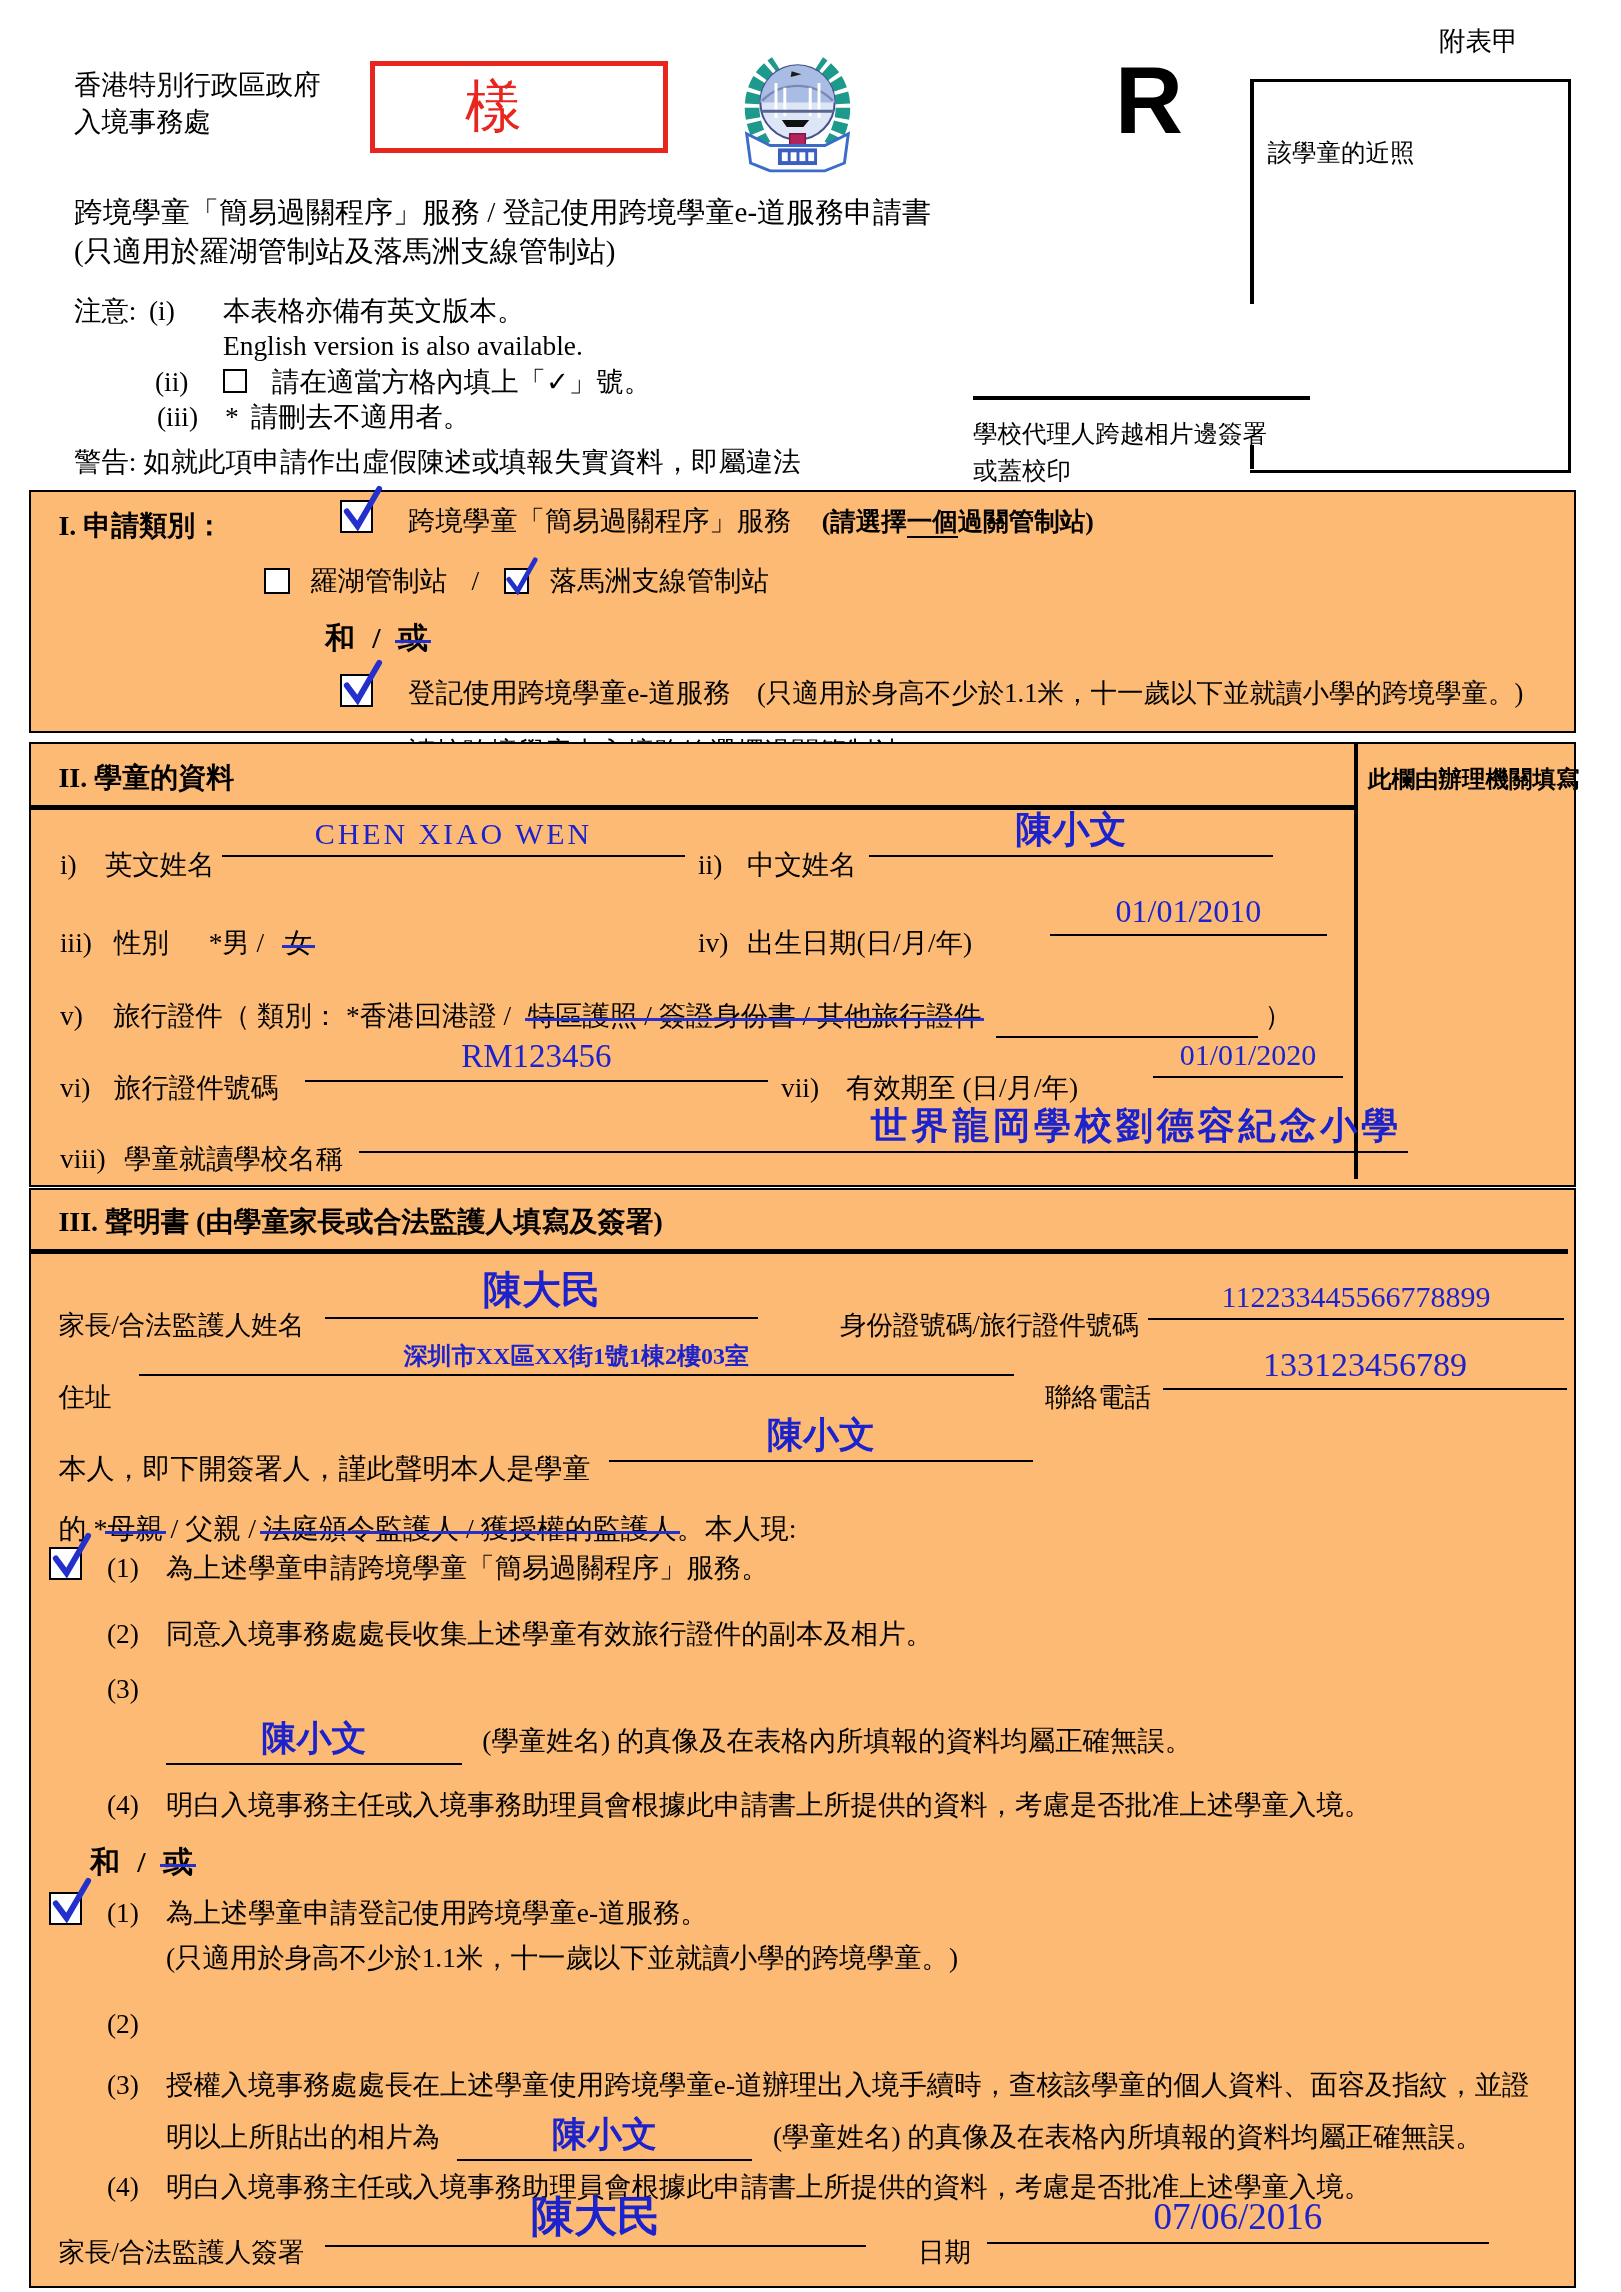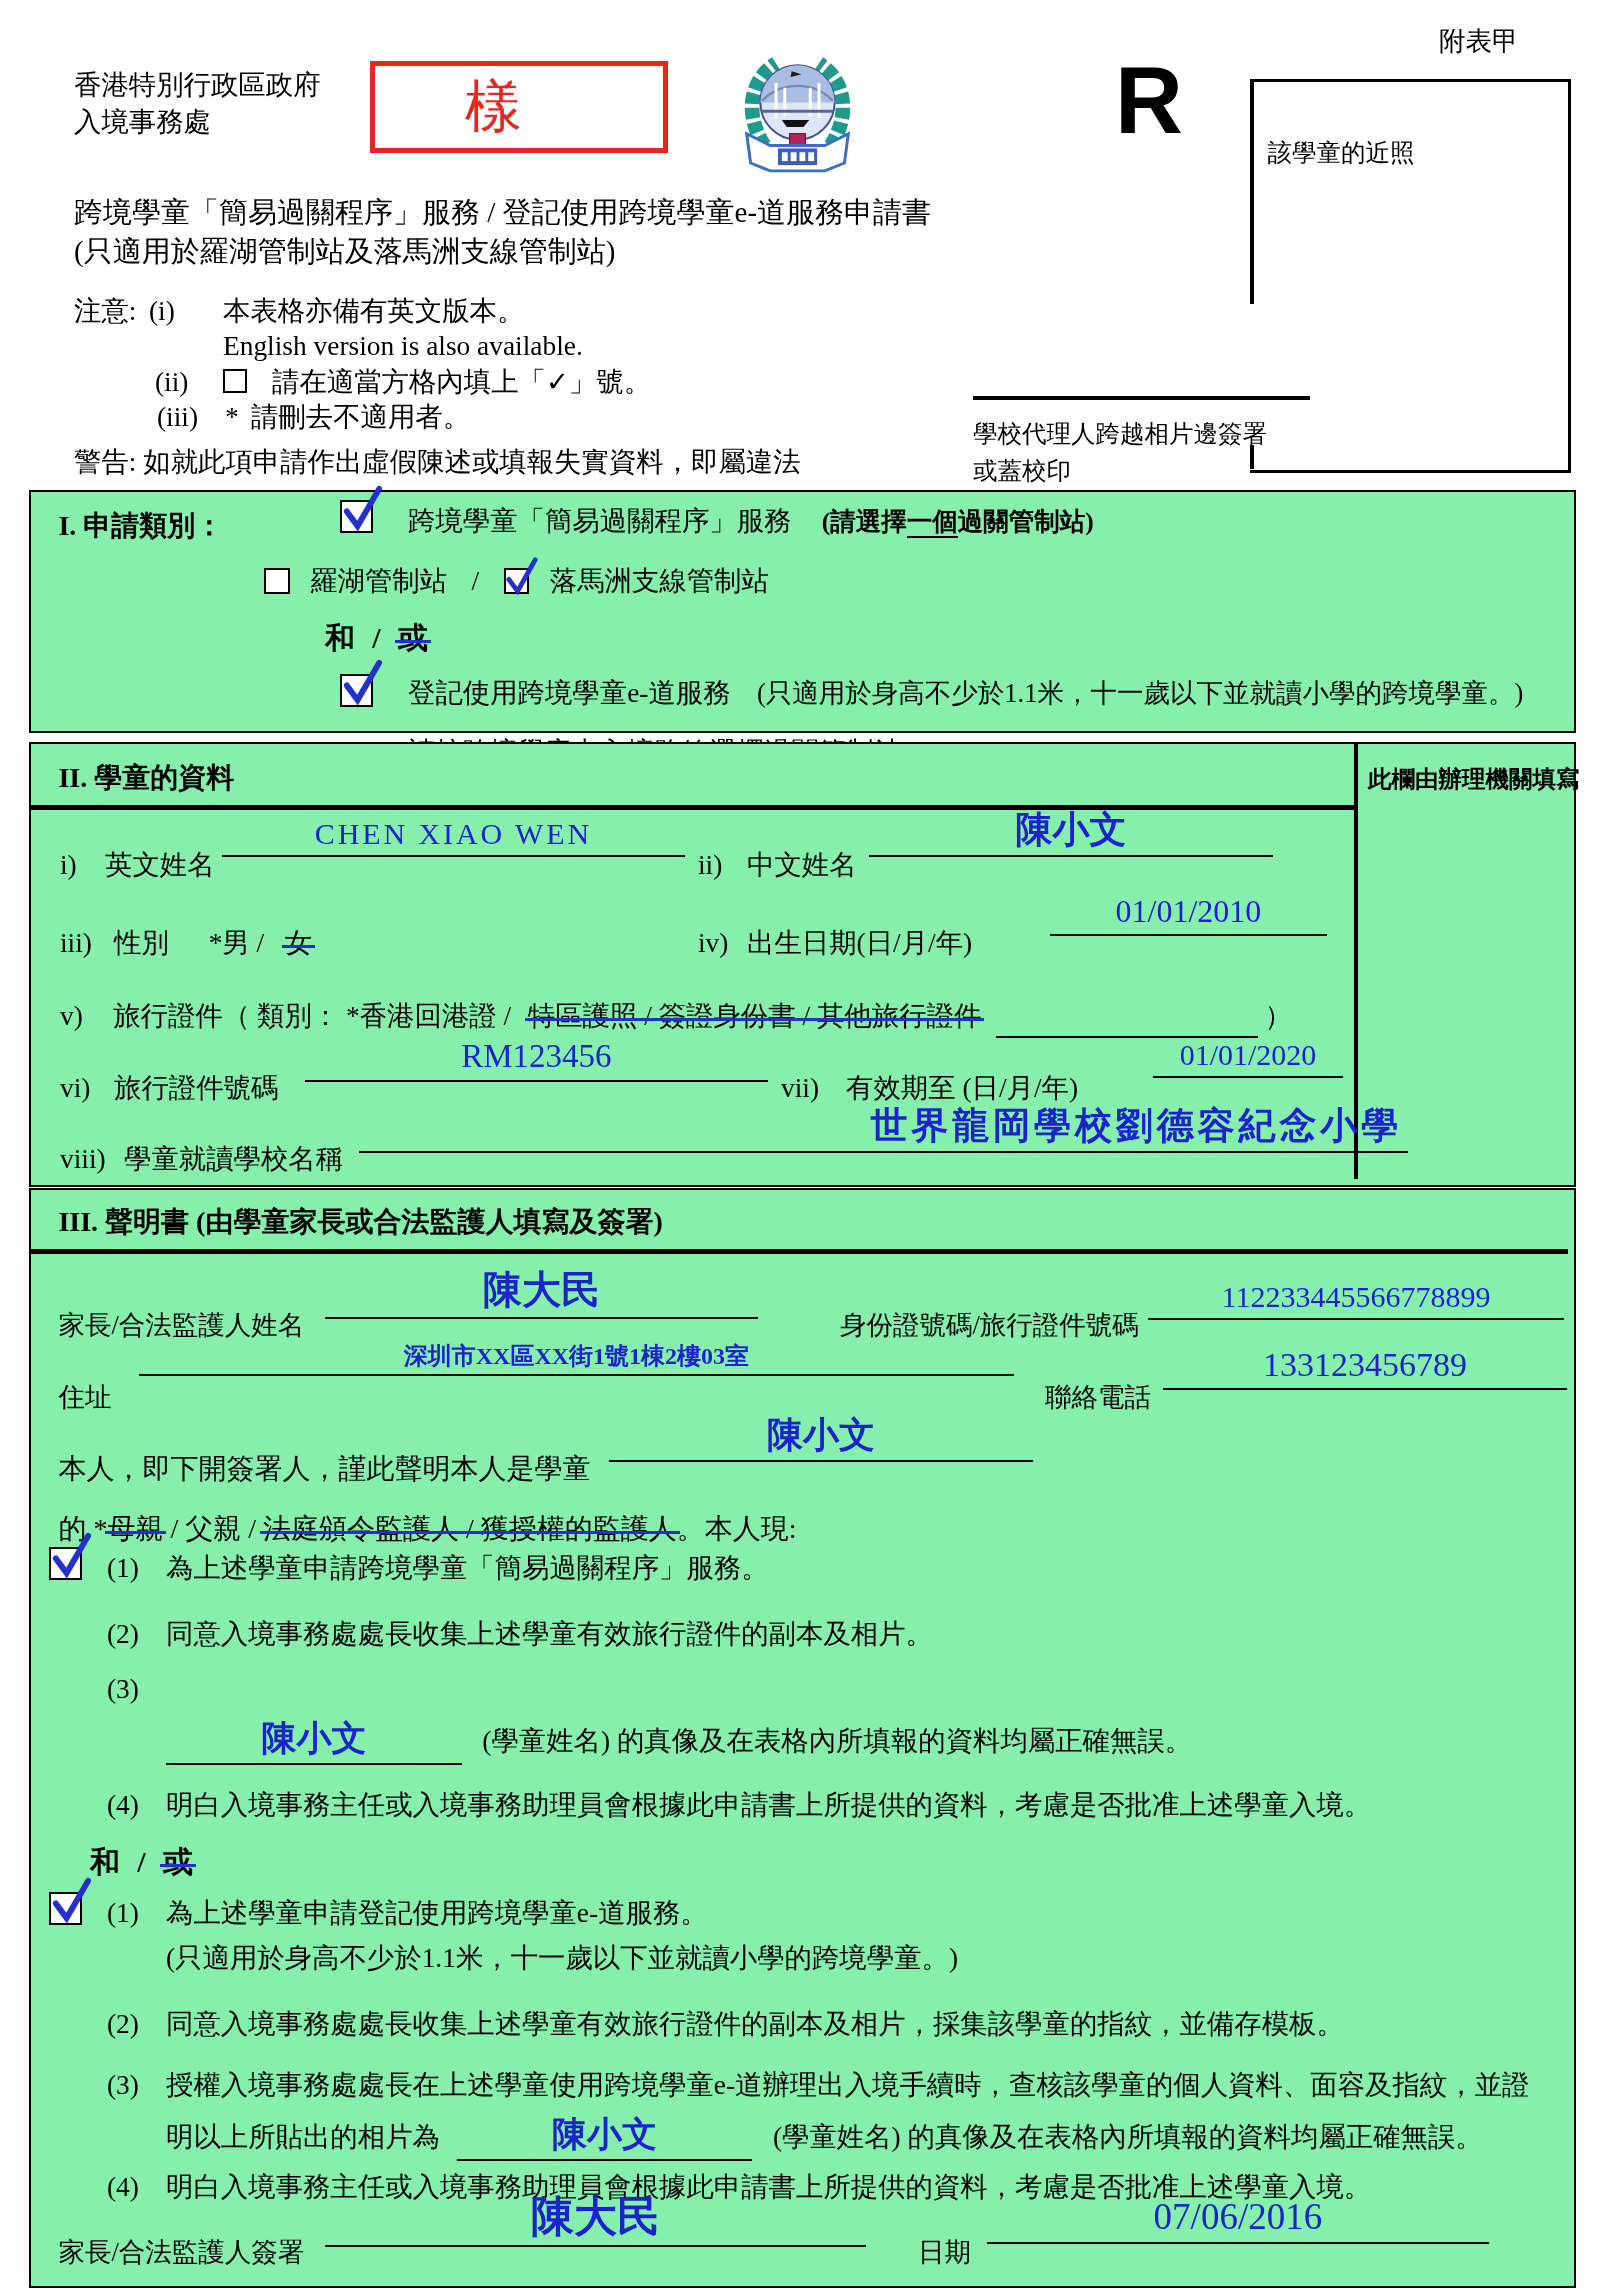--- a/index.html
+++ b/index.html
@@ -1,21 +1,21 @@
 <!DOCTYPE html>
 <html><head>
 <meta charset="utf-8">
 <style>
   html,body{margin:0;padding:0;background:#888;}
   .pg{position:relative;width:1621px;height:2293px;background:#fff;margin:0 auto;
       font-family:"Liberation Serif","DejaVu Serif",serif;color:#000;overflow:hidden;}
   .abs{position:absolute;white-space:nowrap;line-height:1.15;}
   .b{font-weight:bold;}
   .hl{position:absolute;background:#000;}
-  .box{position:absolute;border:2.9px solid #000;background:#86efac;}
+  .box{position:absolute;border:2.9px solid #000;background:#fdba74;}
   .fl{display:inline-block;border-bottom:2.9px solid #000;text-align:center;padding:0 5.9px 3.9px 5.9px;}
   .bc{color:#1c23cc;font-weight:bold;}
   .bn{color:#1c23cc;font-family:"Liberation Serif","DejaVu Serif",serif;}
   .stk{position:relative;display:inline-block;}
   .stk::after{content:"";position:absolute;left:-2.9px;right:-2.9px;top:55%;height:0;border-top:3.9px solid #2330cc;}
   .cb{position:absolute;border:2.9px solid #000;background:#fff;}
   .cbi{position:relative;display:inline-block;border:2.9px solid #000;background:#fff;vertical-align:-3.9px;}
   .tick{position:absolute;overflow:visible;pointer-events:none;}
   .stamp{position:absolute;border:5.9px solid #e9251f;color:#e9251f;text-align:center;}
   .f27{font-size:26.5px;} .f28{font-size:27.4px;}
@@ -241,21 +241,20 @@
     <span class="cb" style="left:17.6px;top:702px;width:29px;height:29px;">
       <svg class="tick" style="left:-3.9px;top:-21.6px;" width="47" height="53" viewBox="0 0 48 54">
         <path d="M9 32 L20 47 L42 9" stroke="#2330cc" stroke-width="6" fill="none" stroke-linecap="round"></path>
       </svg>
     </span>
     <div class="abs f28" style="left:76px;top:708px;">(1)</div>
     <div class="abs f28" style="left:135px;top:708px;">為上述學童申請登記使用跨境學童e-道服務。</div>
     <div class="abs f28" style="left:135px;top:753px;">(只適用於身高不少於1.1米，十一歲以下並就讀小學的跨境學童。)</div>
 
     <div class="abs f28" style="left:76px;top:819px;">(2)</div>
-    <div class="abs f28" style="left:135px;top:819px;">同意入境事務處處長收集上述學童有效旅行證件的副本及相片，採集該學童的指紋，並備存模板。</div>
 
     <div class="abs f28" style="left:76px;top:880px;">(3)</div>
     <div class="abs f28" style="left:135px;top:880px;">授權入境事務處處長在上述學童使用跨境學童e-道辦理出入境手續時，查核該學童的個人資料、面容及指紋，並證</div>
     <div class="abs f28" style="left:135px;top:925px;">
       <span>明以上所貼出的相片為</span>
       <span class="fl" style="width:284px;margin-left:9.8px;"><span class="bc" style="font-size:35px;">陳小文</span></span>
       <span style="margin-left:13.7px;">(學童姓名) 的真像及在表格內所填報的資料均屬正確無誤。</span>
     </div>
 
     <div class="abs f28" style="left:76px;top:982px;">(4)</div>

